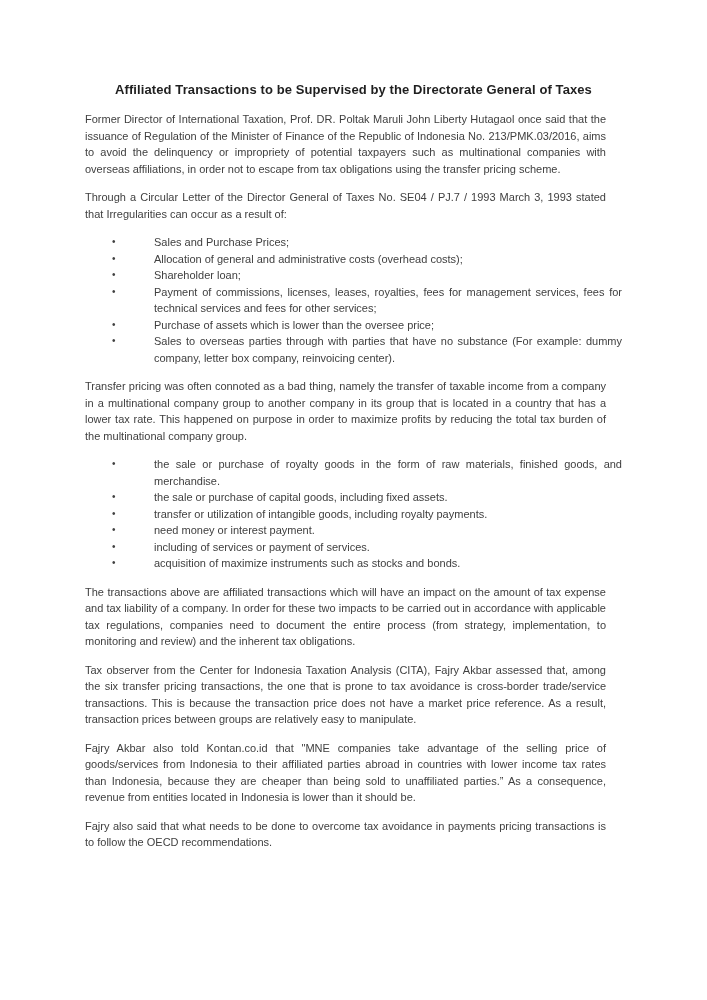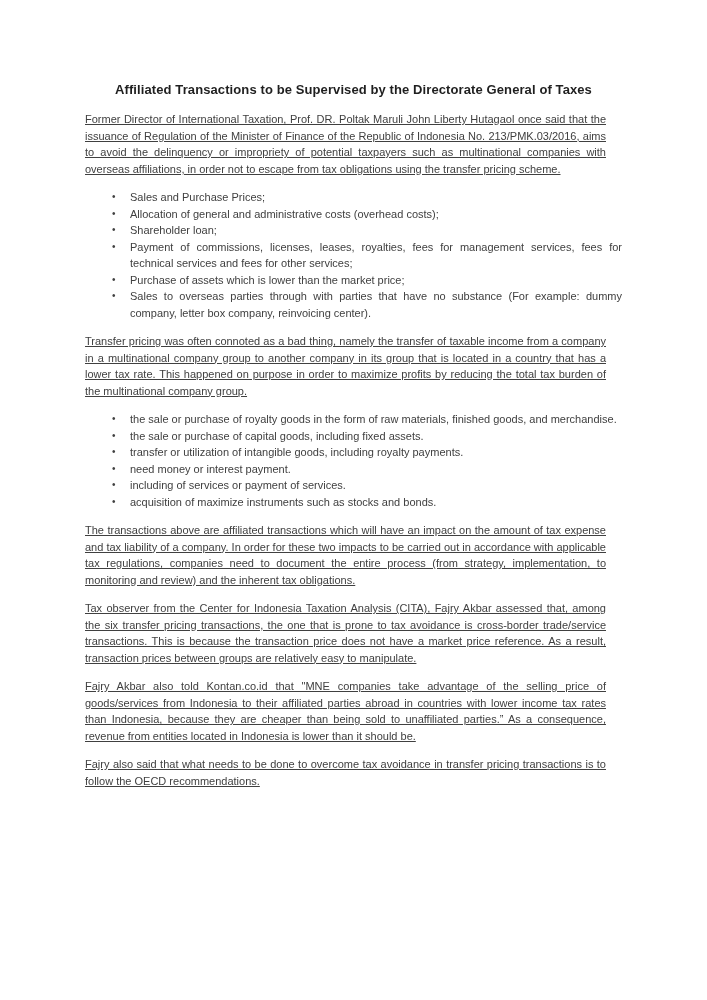--- a/index.html
+++ b/index.html
@@ -26,73 +26,74 @@
     line-height: 19px;
     font-weight: bold;
     color: #1f1f1f;
     text-align: center;
     margin: 0 0 12px 0;
     letter-spacing: 0.1px;
   }
   .para {
     margin: 0 16px 12px 0;
     text-align: justify;
-    text-decoration: underline;
   }
   ul.bullet-list {
     list-style: none;
     margin: 0 0 12px 0;
     padding: 0;
   }
   ul.bullet-list li {
     display: flex;
     margin: 0;
   }
   .bullet {
     flex: none;
     width: 45px;
     padding-left: 27px;
     box-sizing: border-box;
     font-size: 10px;
   }
   .li-text {
     flex: 1;
     text-align: justify;
+    margin-left: 24px;
   }
 </style>
 </head>
 <body>
 
 <div class="page">
 
   <h1 class="doc-title">Affiliated Transactions to be Supervised by the Directorate General of Taxes</h1>
 
   <p class="para">Former Director of International Taxation, Prof. DR. Poltak Maruli John Liberty Hutagaol once said that the issuance of Regulation of the Minister of Finance of the Republic of Indonesia No. 213/PMK.03/2016, aims to avoid the delinquency or impropriety of potential taxpayers such as multinational companies with overseas affiliations, in order not to escape from tax obligations using the transfer pricing scheme.</p>
 
+  <p class="para">Through a Circular Letter of the Director General of Taxes No. SE04 / PJ.7 / 1993 March 3, 1993 stated that Irregularities can occur as a result of:</p>
 
   <ul class="bullet-list">
     <li>
       <span class="bullet">•</span>
       <span class="li-text">Sales and Purchase Prices;</span>
     </li>
     <li>
       <span class="bullet">•</span>
       <span class="li-text">Allocation of general and administrative costs (overhead costs);</span>
     </li>
     <li>
       <span class="bullet">•</span>
       <span class="li-text">Shareholder loan;</span>
     </li>
     <li>
       <span class="bullet">•</span>
       <span class="li-text">Payment of commissions, licenses, leases, royalties, fees for management services, fees for technical services and fees for other services;</span>
     </li>
     <li>
       <span class="bullet">•</span>
-      <span class="li-text">Purchase of assets which is lower than the market price;</span>
+      <span class="li-text">Purchase of assets which is lower than the oversee price;</span>
     </li>
     <li>
       <span class="bullet">•</span>
       <span class="li-text">Sales to overseas parties through with parties that have no substance (For example: dummy company, letter box company, reinvoicing center).</span>
     </li>
   </ul>
 
   <p class="para">Transfer pricing was often connoted as a bad thing, namely the transfer of taxable income from a company in a multinational company group to another company in its group that is located in a country that has a lower tax rate. This happened on purpose in order to maximize profits by reducing the total tax burden of the multinational company group.</p>
 
 
@@ -122,15 +123,15 @@
       <span class="li-text">acquisition of maximize instruments such as stocks and bonds.</span>
     </li>
   </ul>
 
   <p class="para">The transactions above are affiliated transactions which will have an impact on the amount of tax expense and tax liability of a company. In order for these two impacts to be carried out in accordance with applicable tax regulations, companies need to document the entire process (from strategy, implementation, to monitoring and review) and the inherent tax obligations.</p>
 
   <p class="para">Tax observer from the Center for Indonesia Taxation Analysis (CITA), Fajry Akbar assessed that, among the six transfer pricing transactions, the one that is prone to tax avoidance is cross-border trade/service transactions. This is because the transaction price does not have a market price reference. As a result, transaction prices between groups are relatively easy to manipulate.</p>
 
   <p class="para">Fajry Akbar also told Kontan.co.id that "MNE companies take advantage of the selling price of goods/services from Indonesia to their affiliated parties abroad in countries with lower income tax rates than Indonesia, because they are cheaper than being sold to unaffiliated parties.” As a consequence, revenue from entities located in Indonesia is lower than it should be.</p>
 
-  <p class="para">Fajry also said that what needs to be done to overcome tax avoidance in transfer pricing transactions is to follow the OECD recommendations.</p>
+  <p class="para">Fajry also said that what needs to be done to overcome tax avoidance in payments pricing transactions is to follow the OECD recommendations.</p>
 
 </div>
 
 </body></html>

